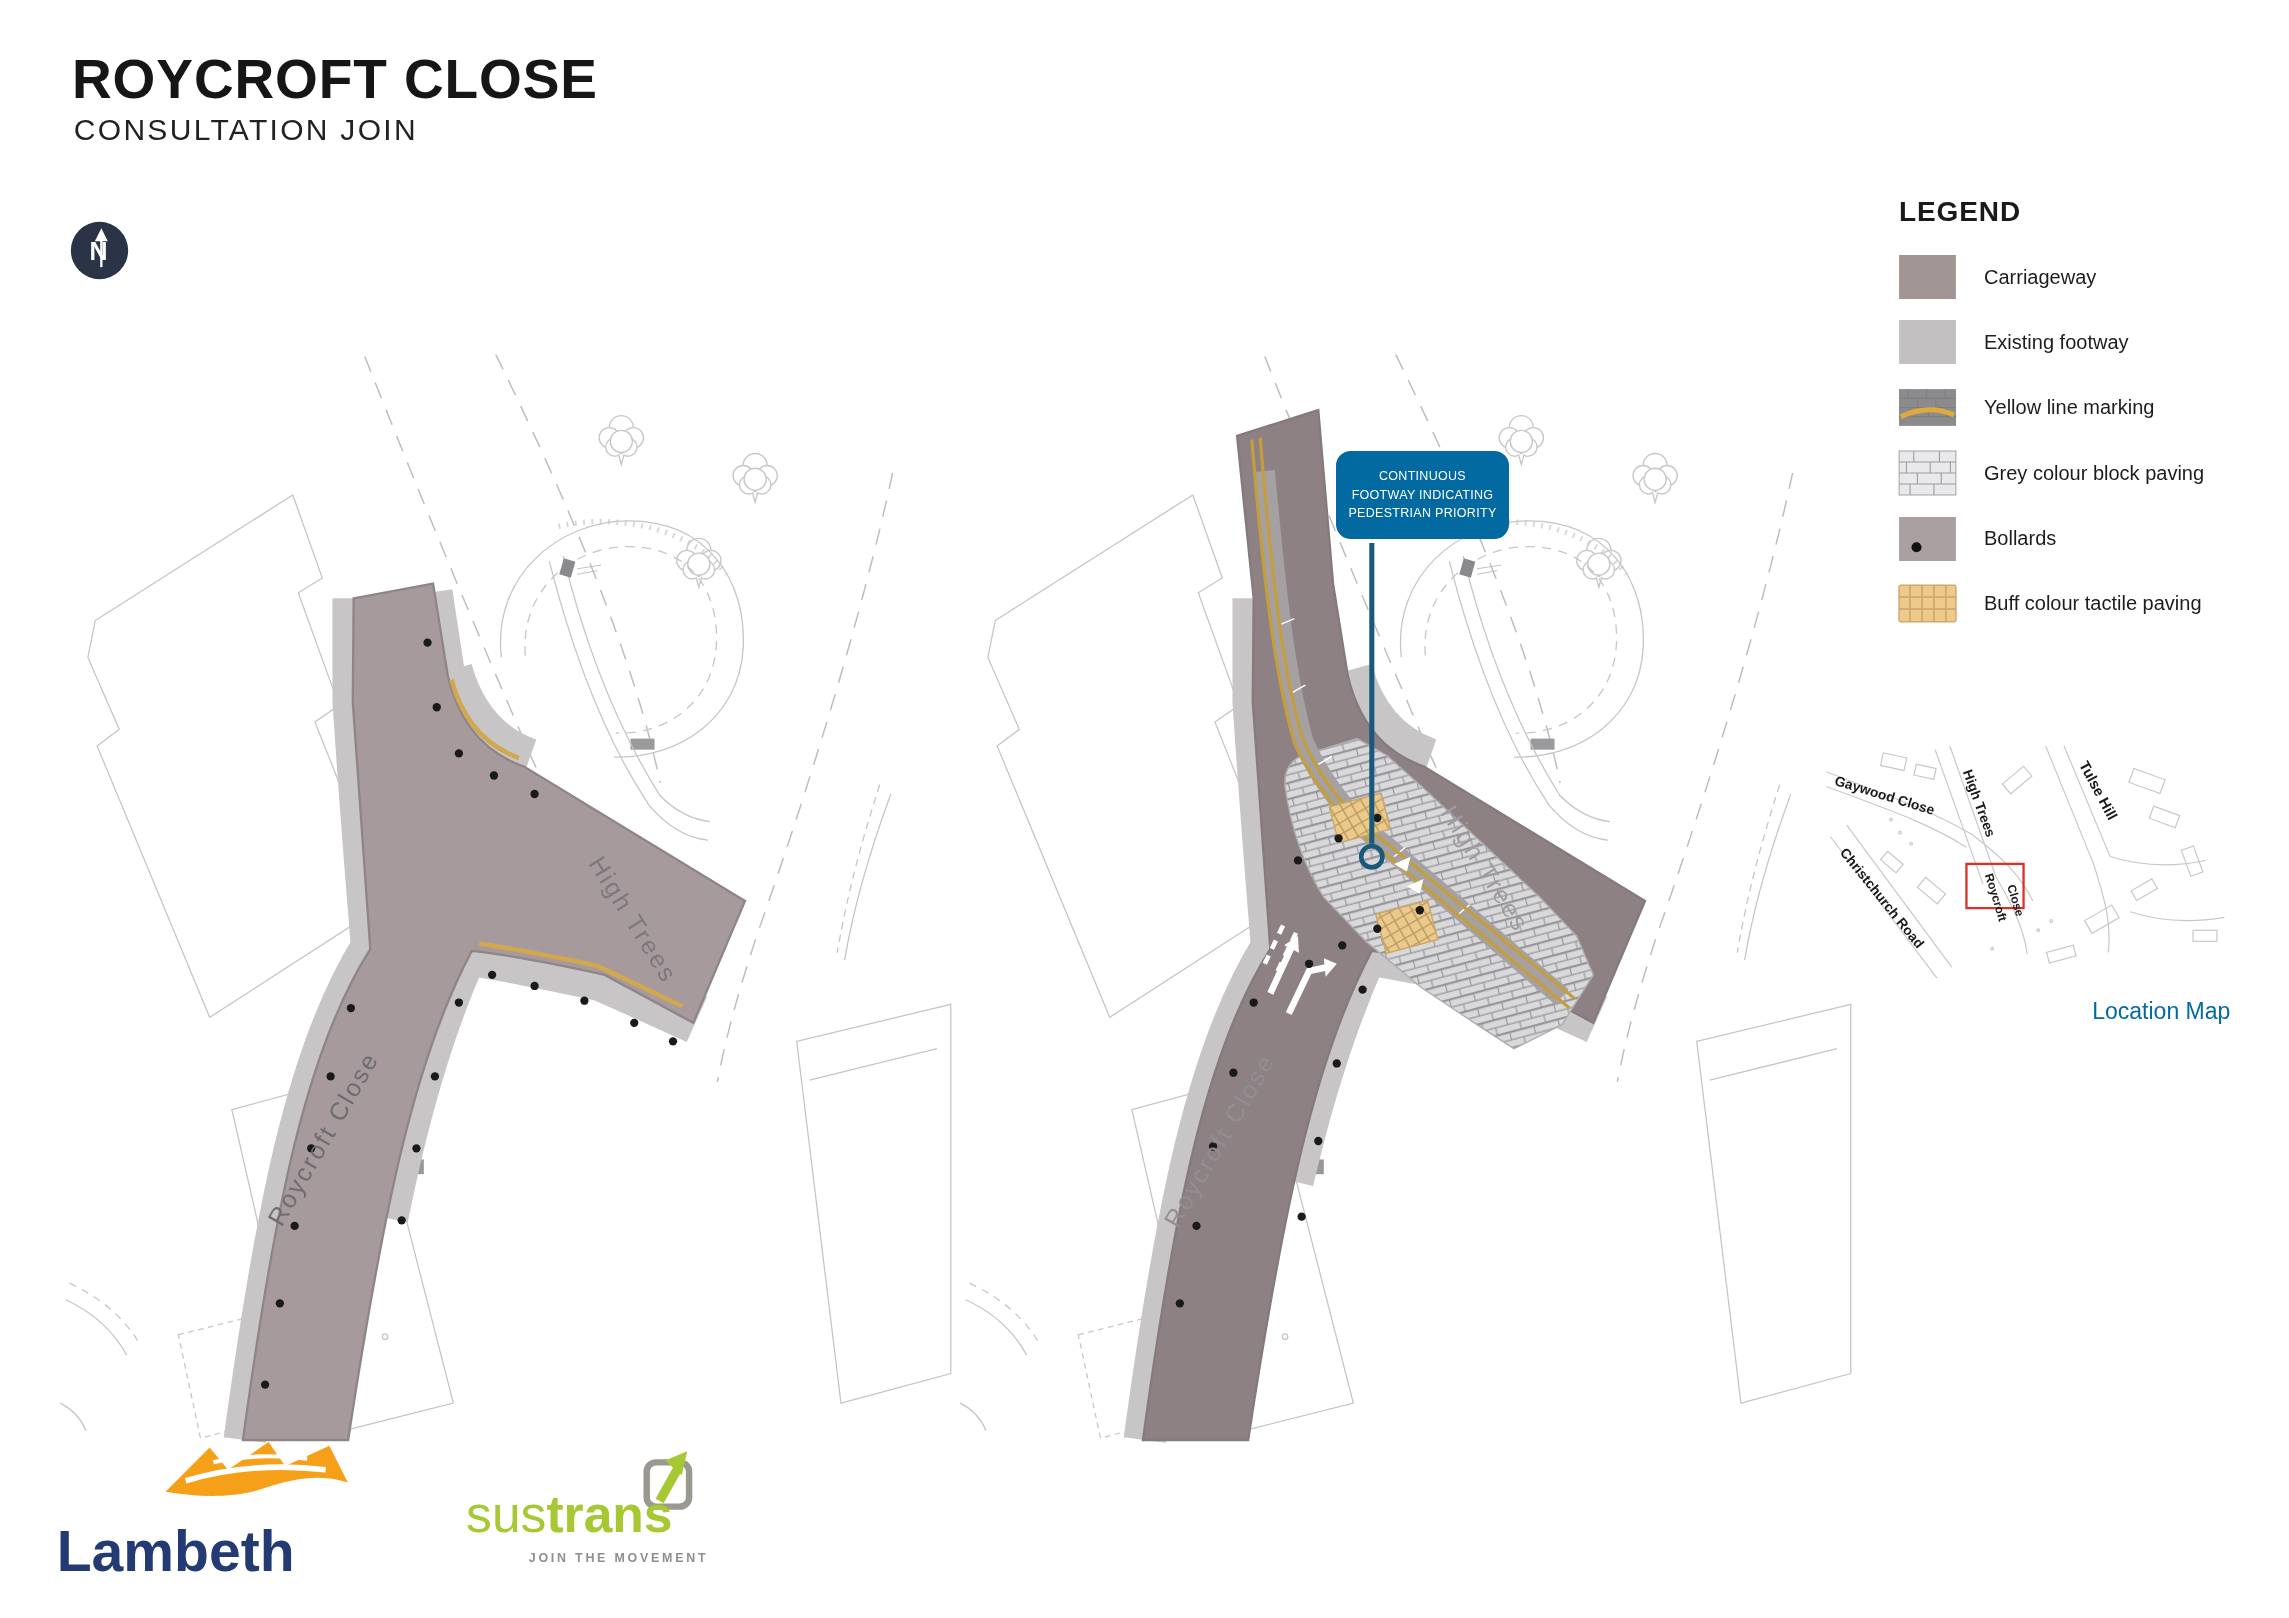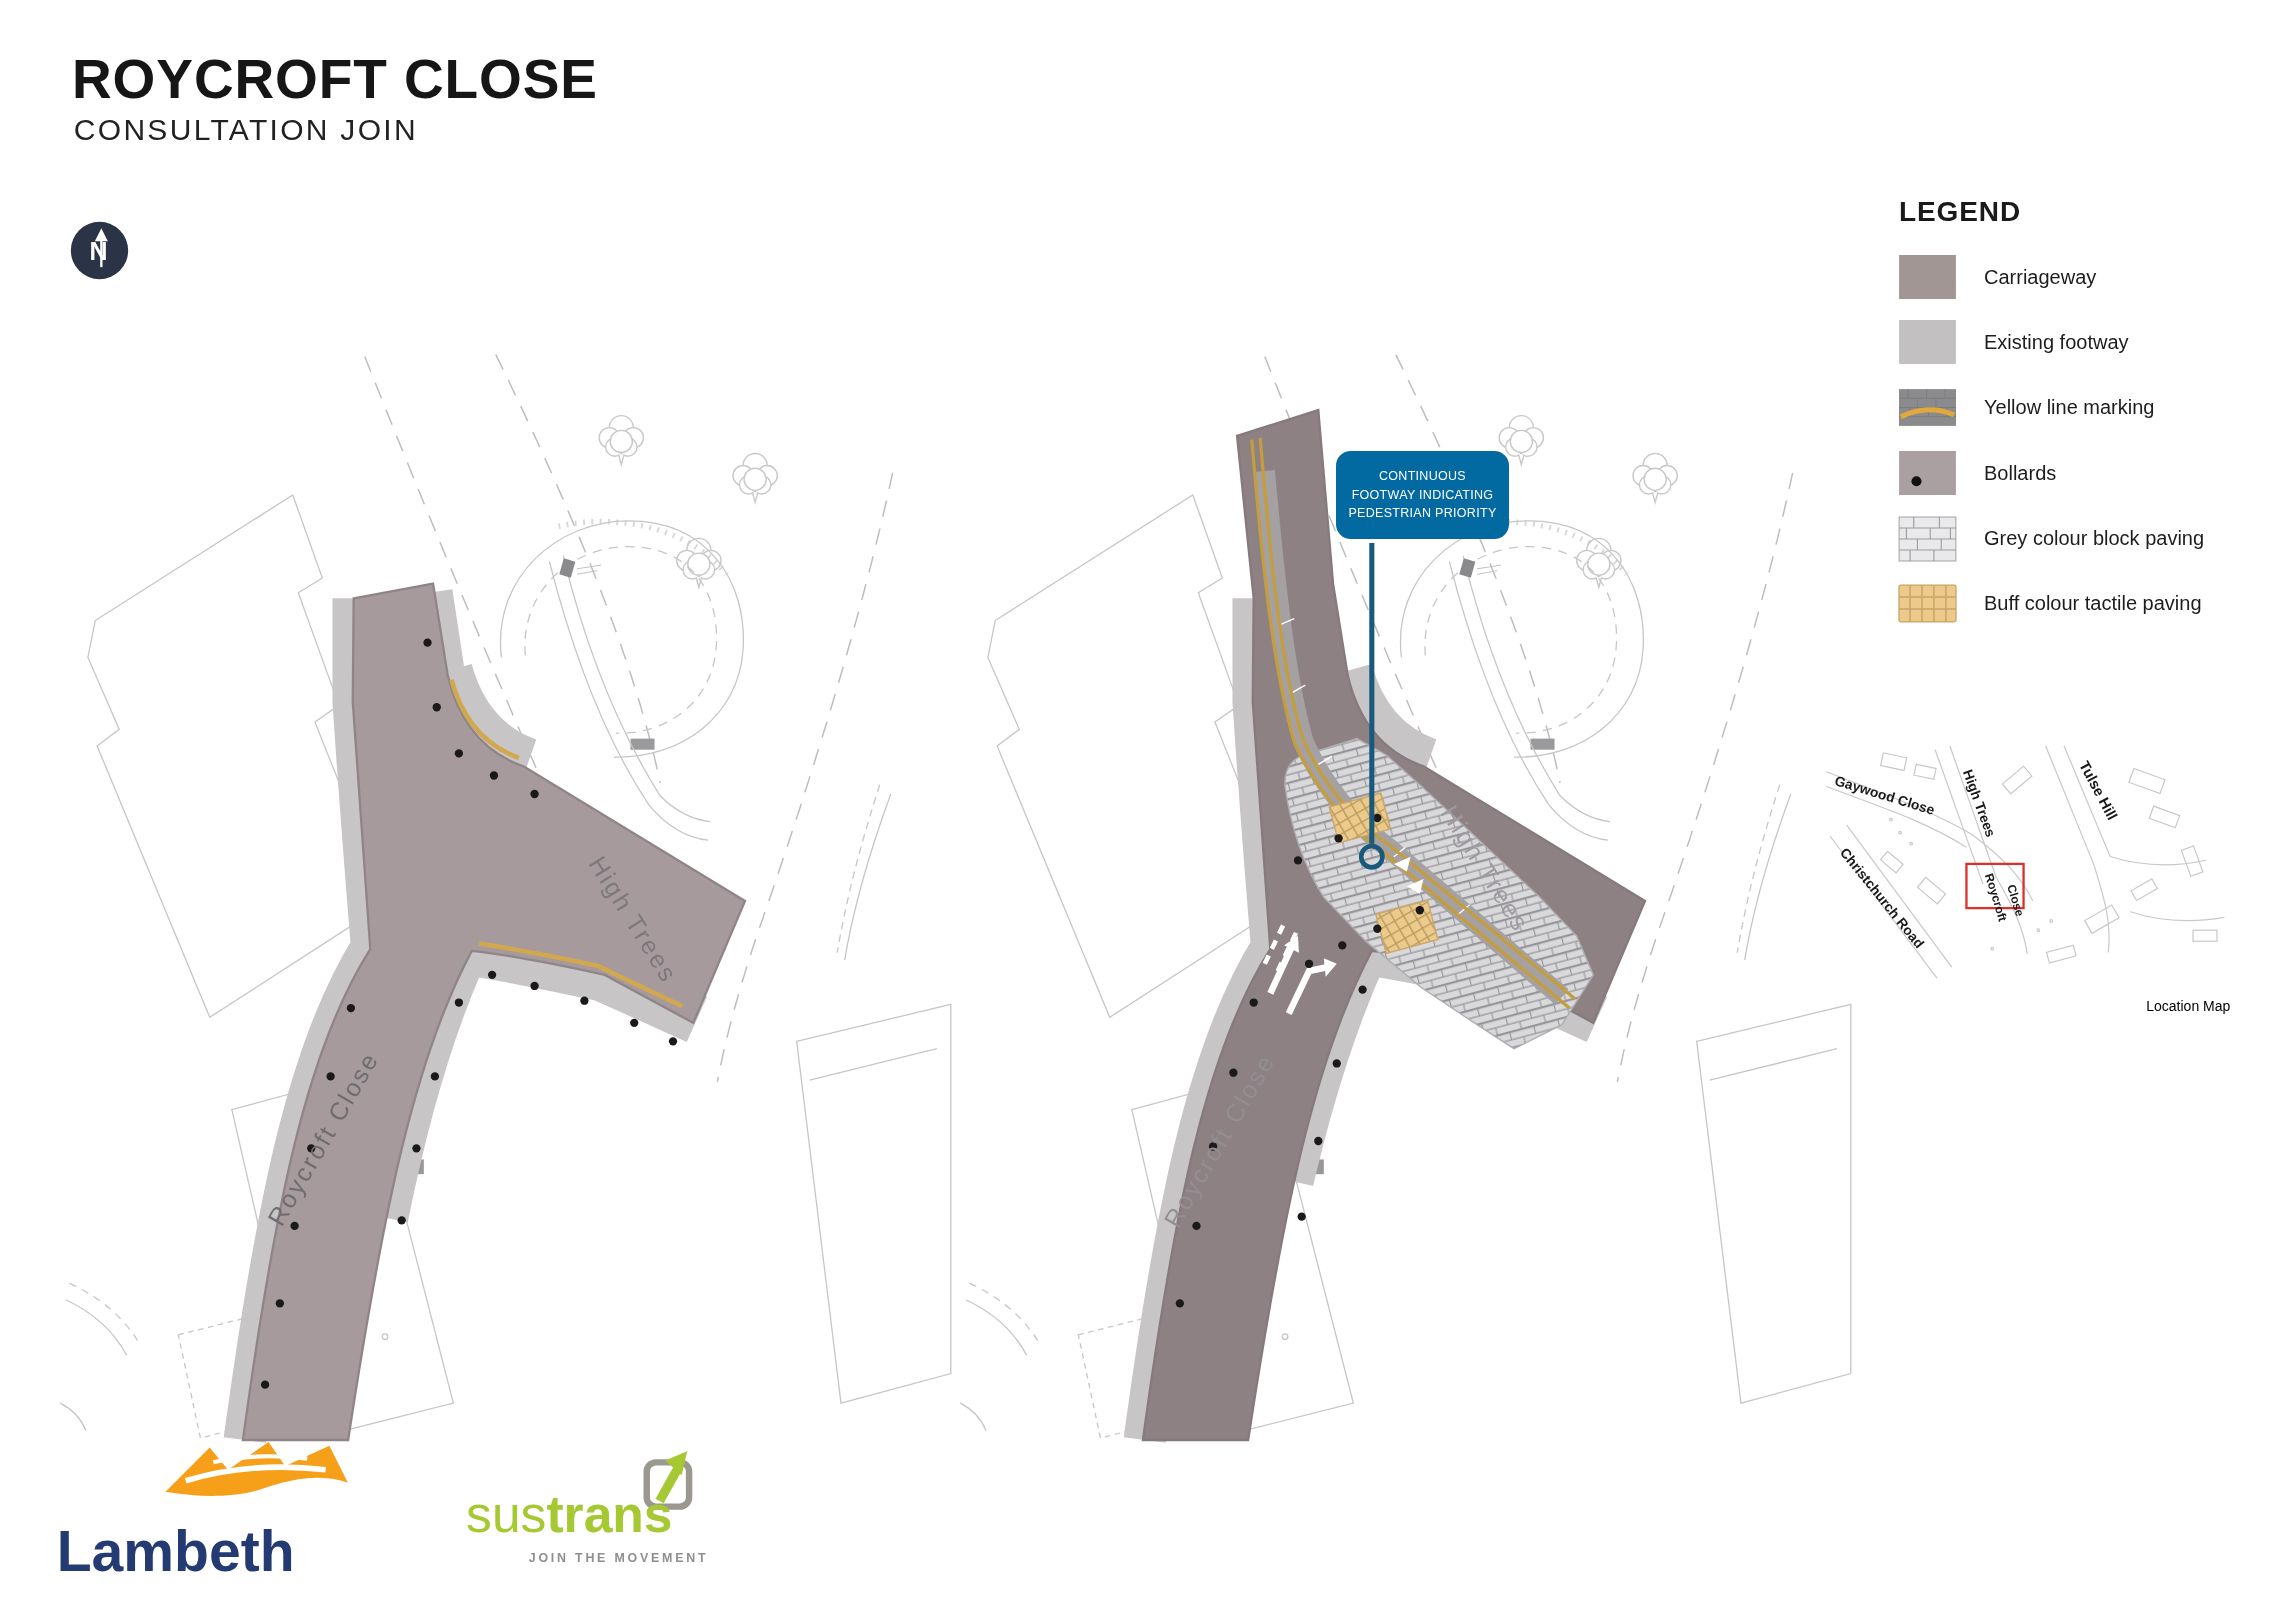--- a/index.html
+++ b/index.html
@@ -27,21 +27,21 @@
 
   
   .legend{position:absolute;left:1899px;top:196px;width:369px;}
   .legend .legend-title{font-size:28px;font-weight:800;letter-spacing:0.9px;margin-bottom:26px;}
   .legend-row{display:flex;align-items:center;margin-bottom:19.4px;height:46px;}
   .legend-row .swatch{width:59px;flex:0 0 59px;margin-right:26px;display:flex;align-items:center;}
   .legend-row .lab{font-size:20px;color:#1d1d1d;}
 
   
   .locmap{position:absolute;left:1826px;top:746px;width:408px;}
-  .locmap .caption{text-align:right;font-size:14px;color:#000000;margin-top:3.7px;padding-right:3.7px;}
+  .locmap .caption{text-align:right;font-size:23px;color:#0369a1;margin-top:3.7px;padding-right:3.7px;}
 
   
   .lambeth{position:absolute;left:47px;top:1431px;}
   .sustrans{position:absolute;left:466px;top:1455px;}
 </style>
 </head>
 <body>
 
 <div class="page">
 
@@ -250,35 +250,35 @@
           <path d="M0,10 H62 M0,20 H62 M0,30 H62 M10,0 V10 M30,0 V10 M50,0 V10 M20,10 V20 M40,10 V20 M12,20 V30 M32,20 V30 M52,20 V30" stroke="#7c7c7e" stroke-width="1" fill="none"></path>
           <path d="M 2,30 Q 31,16 60,28" stroke="#e0a93e" stroke-width="5.5" fill="none"></path>
         </svg>
       </span>
       <span class="lab">Yellow line marking</span>
     </div>
 
     <div class="legend-row">
       <span class="swatch">
         <svg width="57" height="44" viewBox="0 0 62 48">
+          <rect width="62" height="48" fill="#e9e9eb" stroke="#9c9ca0" stroke-width="1"></rect>
+          <path d="M0,12 H62 M0,24 H62 M0,36 H62 M16,0 V12 M44,0 V12 M8,12 V24 M34,12 V24 M56,12 V24 M20,24 V36 M46,24 V36 M12,36 V48 M38,36 V48" stroke="#9c9ca0" stroke-width="1.2" fill="none"></path>
+        </svg>
+      </span>
+      <span class="lab">Grey colour block paving</span>
+    </div>
+
+    <div class="legend-row">
+      <span class="swatch">
+        <svg width="57" height="44" viewBox="0 0 62 48">
             <rect width="62" height="48" fill="#aaa0a1"></rect>
             <circle cx="19" cy="33" r="5.5" fill="#111"></circle>
           </svg>
       </span>
       <span class="lab">Bollards</span>
-    </div>
-
-    <div class="legend-row">
-      <span class="swatch">
-        <svg width="57" height="44" viewBox="0 0 62 48">
-          <rect width="62" height="48" fill="#e9e9eb" stroke="#9c9ca0" stroke-width="1"></rect>
-          <path d="M0,12 H62 M0,24 H62 M0,36 H62 M16,0 V12 M44,0 V12 M8,12 V24 M34,12 V24 M56,12 V24 M20,24 V36 M46,24 V36 M12,36 V48 M38,36 V48" stroke="#9c9ca0" stroke-width="1.2" fill="none"></path>
-        </svg>
-      </span>
-      <span class="lab">Grey colour block paving</span>
     </div>
 
     <div class="legend-row">
       <span class="swatch">
         <svg width="57" height="37" viewBox="0 0 62 40">
           <rect width="62" height="40" rx="2" fill="#eec98c" stroke="#c8a465" stroke-width="1.4"></rect>
           <path d="M0,13 H62 M0,26 H62 M12,0 V40 M25,0 V40 M38,0 V40 M51,0 V40" stroke="#c8a465" stroke-width="1.6" fill="none"></path>
         </svg>
       </span>
       <span class="lab">Buff colour tactile paving</span>

